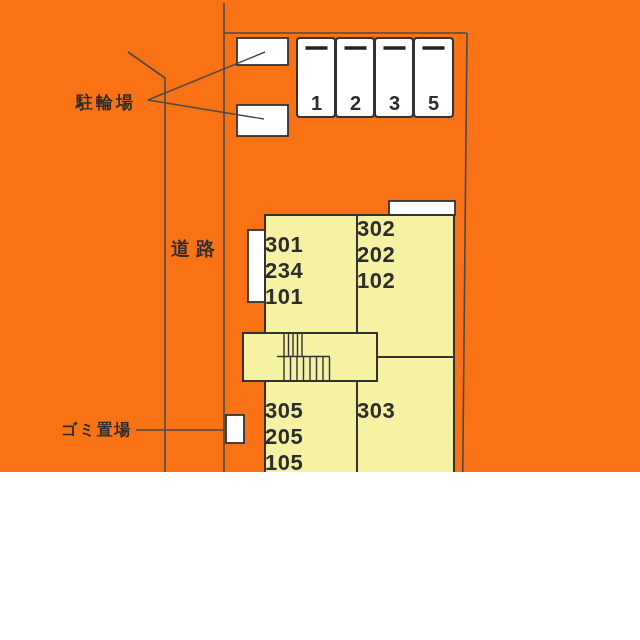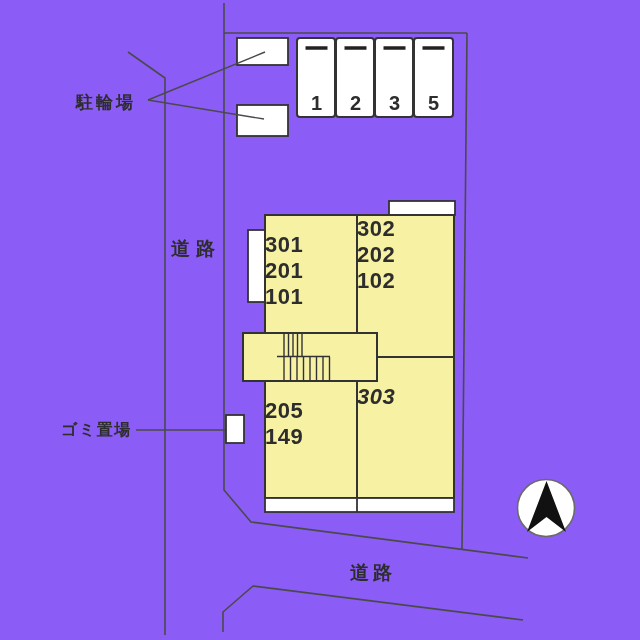--- a/index.html
+++ b/index.html
@@ -1,17 +1,17 @@
 <!DOCTYPE html>
 <html><head>
 <meta charset="utf-8">
 <style>
   html,body{margin:0;padding:0;background:#ffffff;}
   #stage{
-    position:relative;width:640px;height:640px;background:#8b5cf6;overflow:hidden;
+    position:relative;width:640px;height:472px;background:#f97316;overflow:hidden;
     font-family:"Liberation Sans","DejaVu Sans",sans-serif;
   }
   #linework{position:absolute;left:0;top:0;}
   .txt{position:absolute;color:#2d2d2d;font-weight:bold;white-space:nowrap;}
   .jp-label{font-size:17px;letter-spacing:3px;}
   .road-label{font-size:19px;letter-spacing:6px;}
   .unit-label{
     position:absolute;color:#2d2d2d;font-weight:bold;font-size:22px;
     line-height:26px;text-align:left;letter-spacing:0.5px;
   }
@@ -95,33 +95,34 @@
   <div class="txt jp-label" style="left:76px;top:91px;">駐輪場</div>
 
   <div class="txt jp-label" style="left:61px;top:420px;letter-spacing:1.5px;font-size:16px;">ゴミ置場</div>
 
   <div class="txt road-label" style="left:171px;top:236px;">道路</div>
 
   <div class="txt road-label" style="left:350px;top:560px;letter-spacing:4px;">道路</div>
 
   <div class="unit-label" style="left:265px;top:232px;width:92px;">
     <div>301</div>
-    <div>201</div>
+    <div>234</div>
     <div>101</div>
   </div>
   <div class="unit-label" style="left:357px;top:216px;width:97px;">
     <div>302</div>
     <div>202</div>
     <div>102</div>
   </div>
   <div class="unit-label" style="left:265px;top:398px;width:92px;">
+    <div>305</div>
     <div>205</div>
-    <div>149</div>
+    <div>105</div>
   </div>
-  <div class="unit-label" style="left:357px;top:384px;width:97px;font-style:italic;">
+  <div class="unit-label" style="left:357px;top:398px;width:97px;">
     <div>303</div>
   </div>
 
   <div class="stall-num" style="left:297px;top:92px;">1</div>
   <div class="stall-num" style="left:336px;top:92px;">2</div>
   <div class="stall-num" style="left:375px;top:92px;">3</div>
   <div class="stall-num" style="left:414px;top:92px;">5</div>
 
 </div>
 

